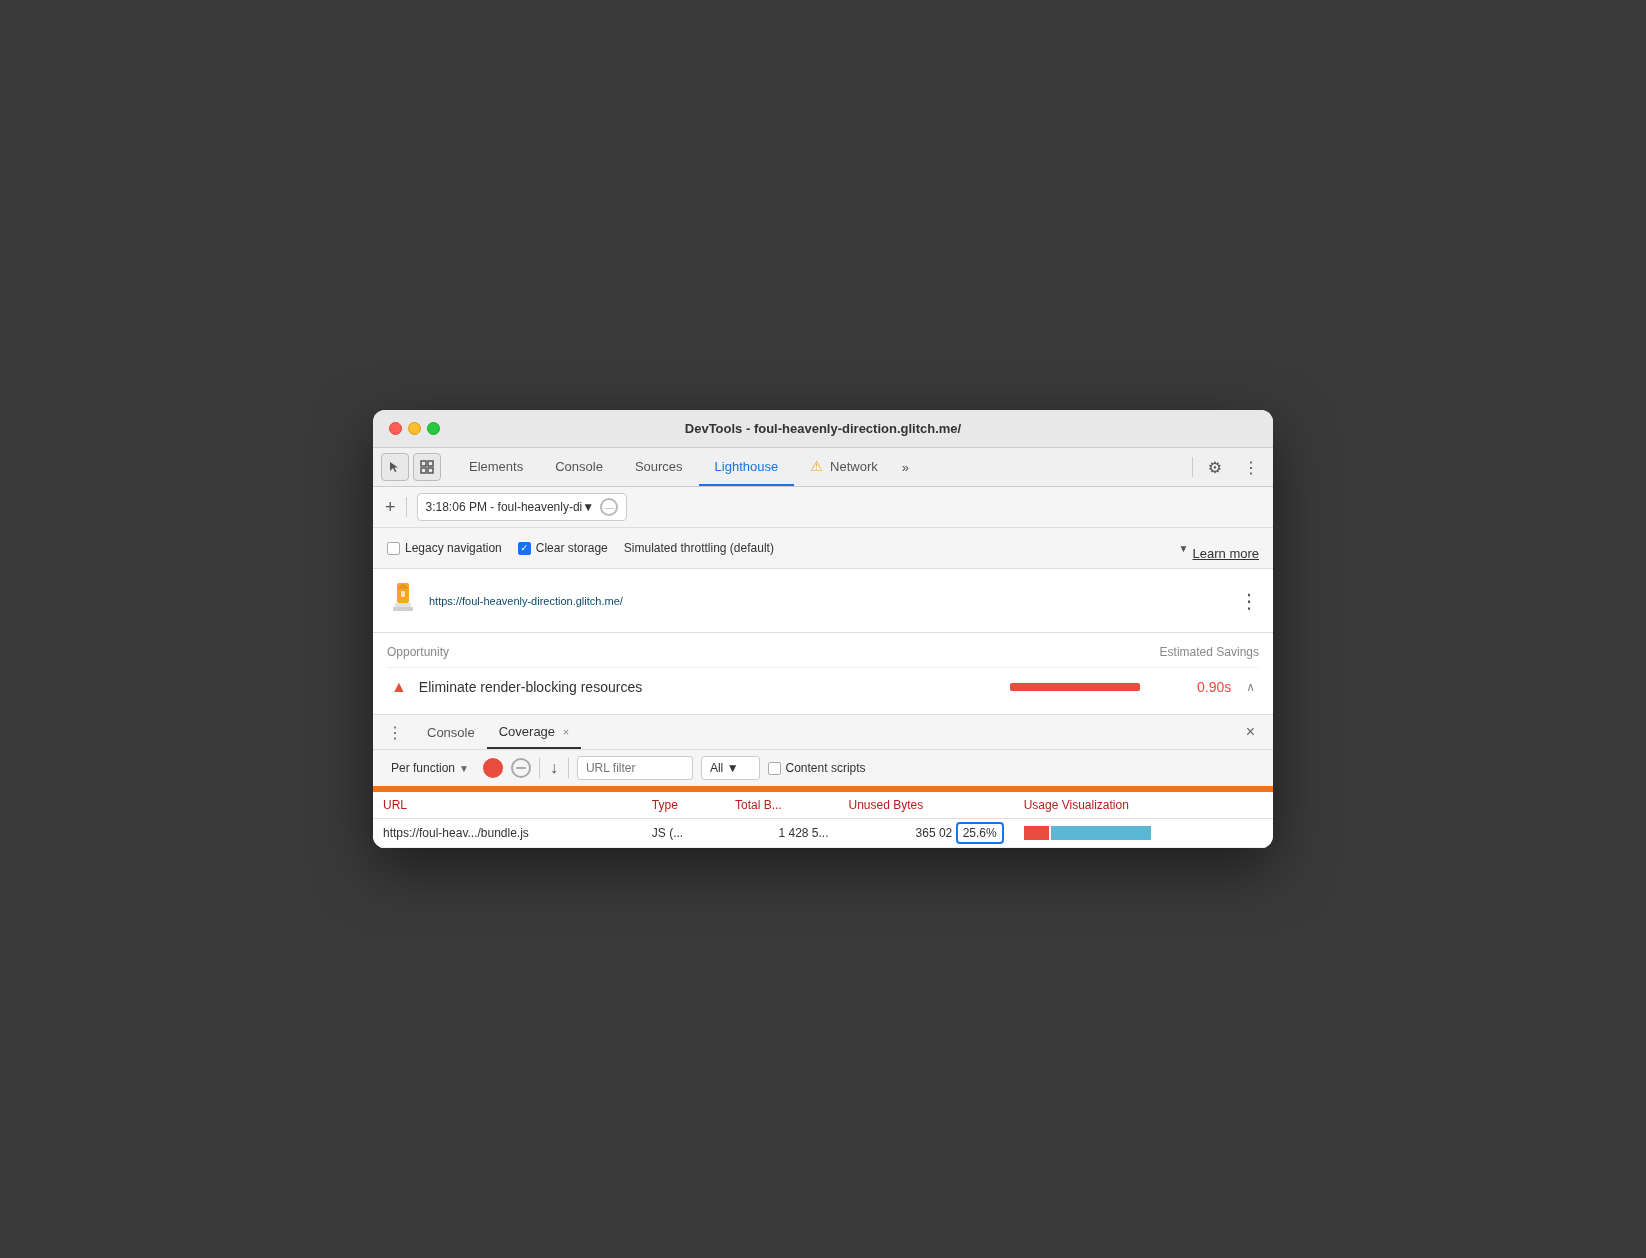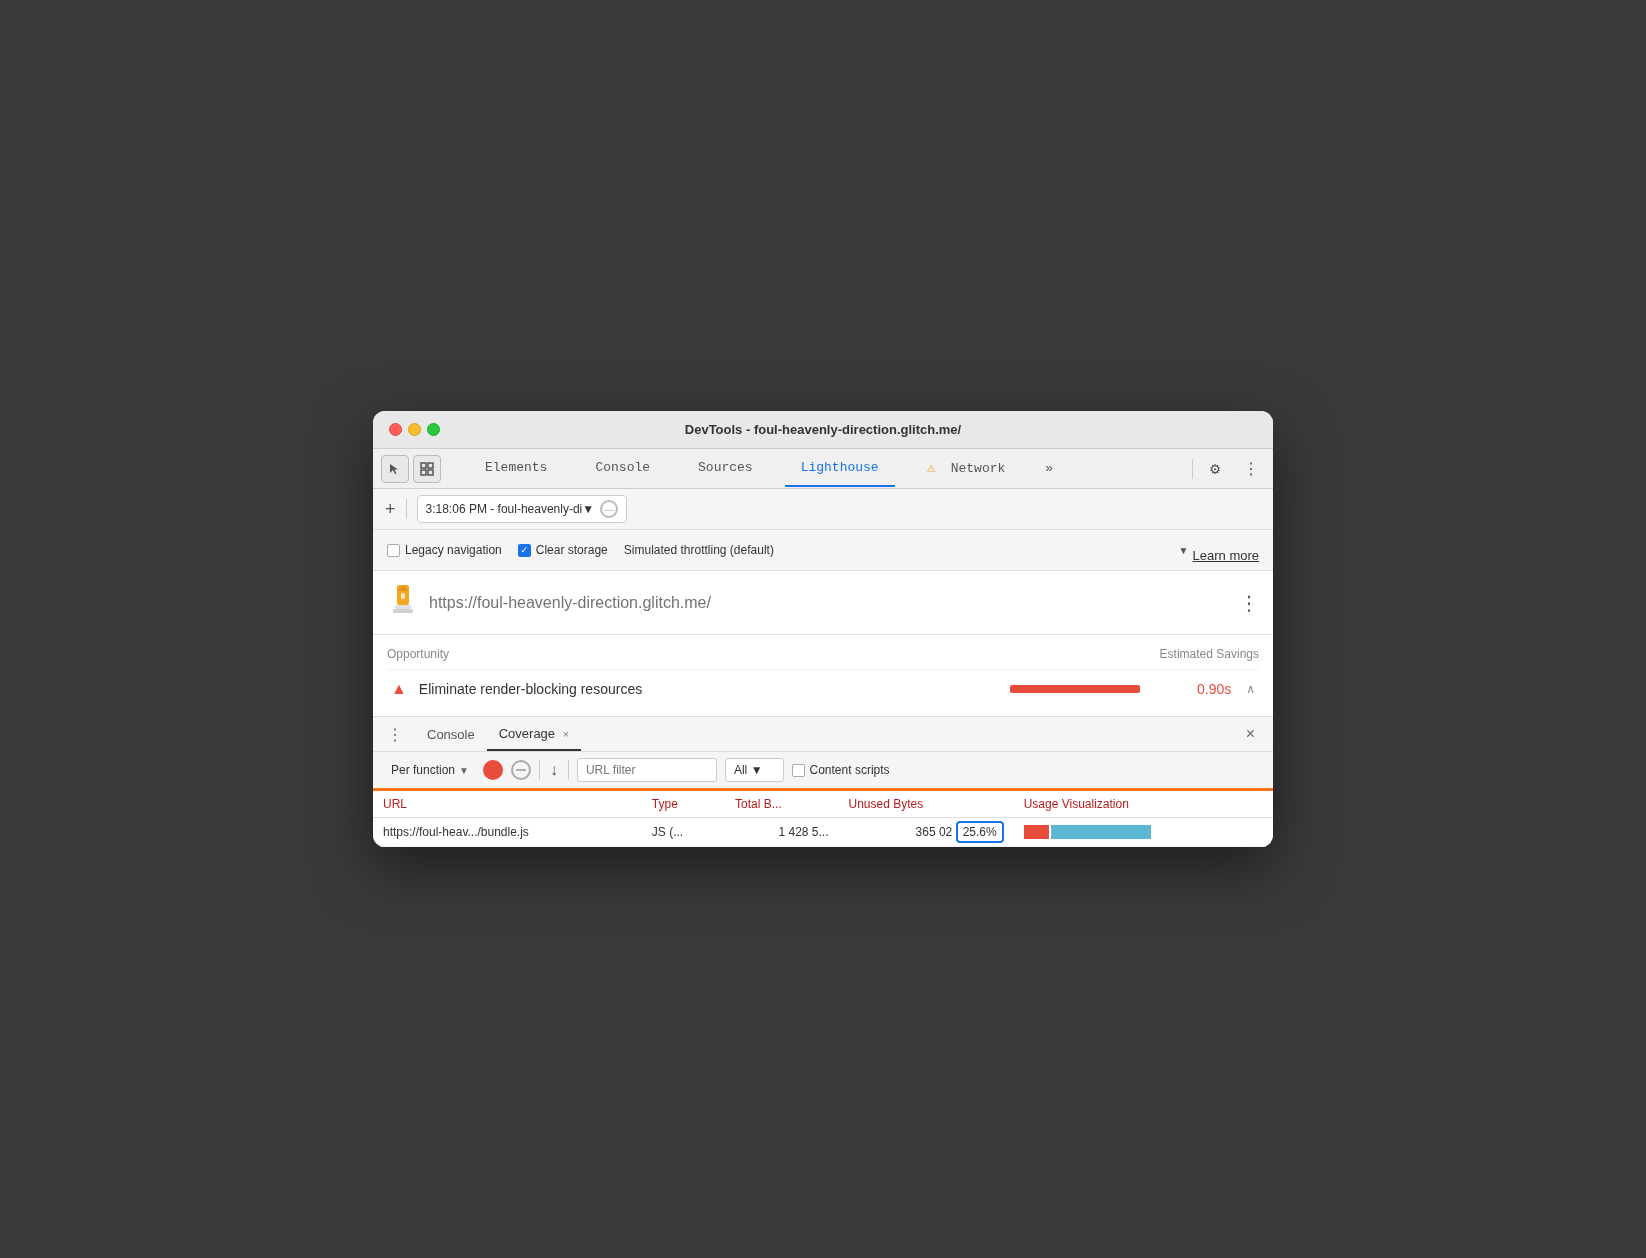--- a/index.html
+++ b/index.html
@@ -44,22 +44,21 @@
       font-weight: 600;
       color: #333;
     }
     
     .tab-bar {
       background: #f0f0f0;
       border-bottom: 1px solid #ccc;
       display: flex;
       align-items: center;
       padding: 0 8px;
-      gap: 16px;
-      font-family: Liberation Mono, monospace;
+      gap: 0;
     }
     .tab-bar-icons {
       display: flex;
       align-items: center;
       gap: 4px;
       margin-right: 12px;
     }
     .icon-btn {
       width: 28px; height: 28px;
       display: flex; align-items: center; justify-content: center;
@@ -188,22 +187,22 @@
       border-bottom: 1px solid #ddd;
       padding: 12px 14px;
       display: flex;
       align-items: center;
       gap: 10px;
     }
     .lh-lighthouse-icon {
       font-size: 28px;
     }
     .lh-url {
-      font-size: 16px;
-      color: #737373;
+      font-size: 11px;
+      color: #0c4a6e;
       text-decoration: none;
     }
     .lh-dots {
       margin-left: auto;
       font-size: 20px;
       color: #555;
       cursor: pointer;
     }
     
     .opportunity-section {
@@ -297,21 +296,21 @@
       color: #666;
       cursor: pointer;
       padding: 8px;
     }
     
     .coverage-toolbar {
       display: flex;
       align-items: center;
       padding: 6px 12px;
       gap: 8px;
-      border-bottom: 3px solid #f97316;
+      border-bottom: 6px solid #f97316;
       background: #f5f5f5;
     }
     .per-fn-select {
       display: flex;
       align-items: center;
       gap: 4px;
       font-size: 12px;
       color: #333;
       cursor: pointer;
       padding: 3px 6px;
@@ -343,21 +342,21 @@
       cursor: pointer;
       padding: 2px;
     }
     .url-filter {
       border: 1px solid #ccc;
       border-radius: 3px;
       padding: 4px 8px;
       font-size: 12px;
       color: #999;
       background: white;
-      width: 140px;
+      width: 116px;
     }
     .all-select {
       border: 1px solid #ccc;
       border-radius: 3px;
       padding: 4px 20px 4px 8px;
       font-size: 12px;
       background: white;
       cursor: pointer;
       color: #333;
     }

